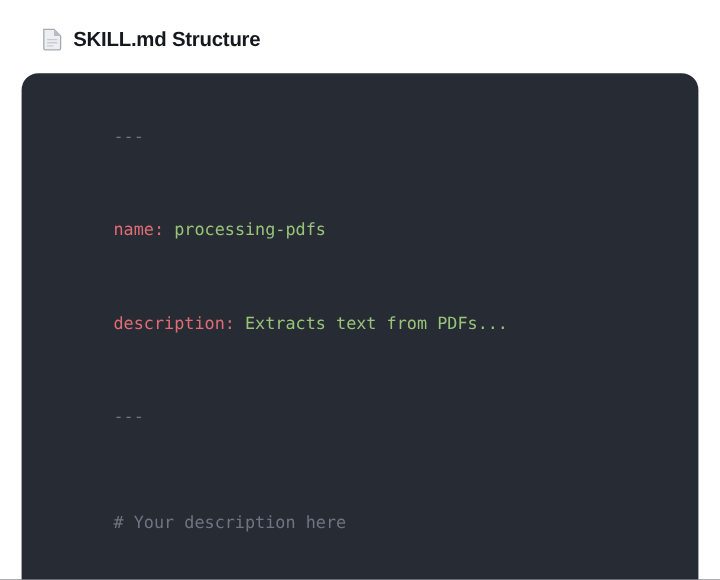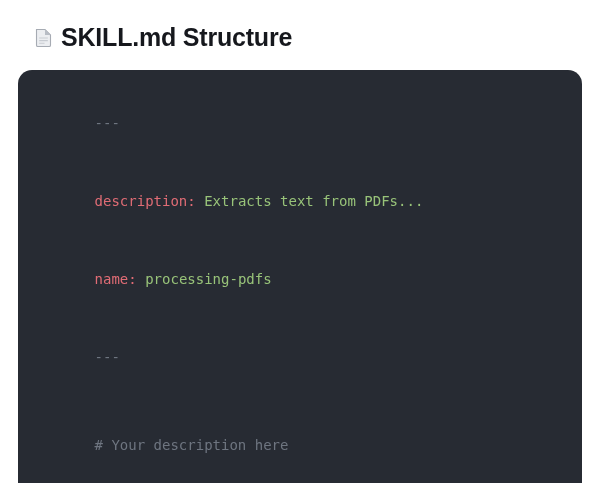--- a/index.html
+++ b/index.html
@@ -16,21 +16,21 @@
   
   .header {
     display: flex;
     align-items: center;
     gap: 9px;
     margin: 3px 0 18px 17px;
   }
   .doc-icon { display: inline-flex; line-height: 0; }
   .page-title {
     margin: 0;
-    font-size: 25px;
+    font-size: 17px;
     font-weight: 700;
     color: #16181d;
     letter-spacing: -0.2px;
   }
 
   
   .code-block {
     background: #272b33;
     border-radius: 14px;
     padding: 14px 26px 28px 26px;
@@ -60,24 +60,24 @@
       </svg>
     </span>
     <h1 class="page-title">SKILL.md Structure</h1>
   </div>
 
   <div class="code-block">
     <div class="code-line">
       <span class="c-gray">---</span>
     </div>
     <div class="code-line">
-      <span class="c-red">description:</span><span class="c-green"> Extracts text from PDFs...</span>
+      <span class="c-red">name:</span><span class="c-green"> processing-pdfs</span>
     </div>
     <div class="code-line">
-      <span class="c-red">name:</span><span class="c-green"> processing-pdfs</span>
+      <span class="c-red">description:</span><span class="c-green"> Extracts text from PDFs...</span>
     </div>
     <div class="code-line">
       <span class="c-gray">---</span>
     </div>
     <div class="code-line gap-before">
       <span class="c-gray"># Your description here</span>
     </div>
     <div class="code-line">
       
     </div>

